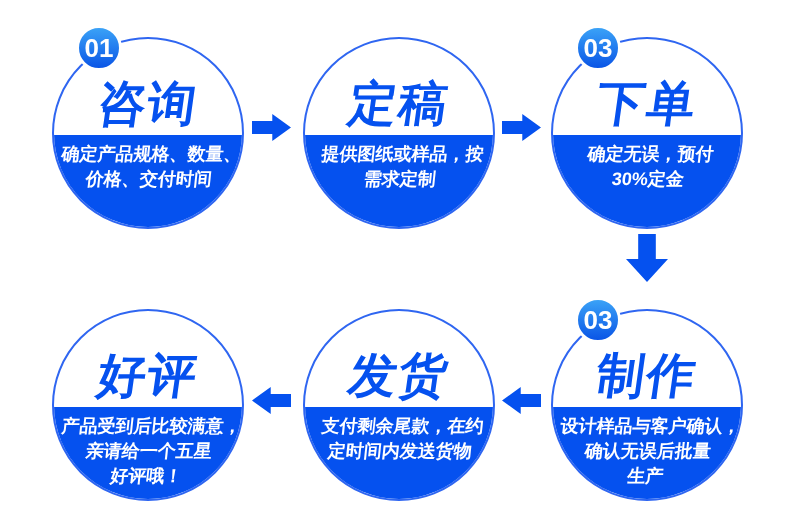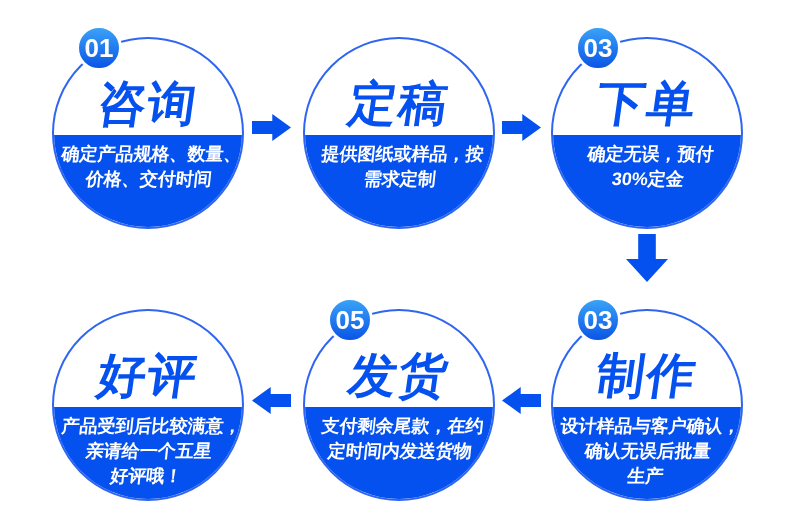--- a/index.html
+++ b/index.html
@@ -174,21 +174,20 @@
   <div class="step pos-step-5">
     <div class="disc">
       <div class="disc-top">
         <div class="step-title">发货</div>
       </div>
       <div class="disc-bottom">
         <div class="step-desc">支付剩余尾款，在约
 定时间内发送货物</div>
       </div>
     </div>
-    <div class="badge">05</div>
   </div>
 
   <div class="step pos-step-6">
     <div class="disc">
       <div class="disc-top">
         <div class="step-title">好评</div>
       </div>
       <div class="disc-bottom">
         <div class="step-desc">产品受到后比较满意，
 亲请给一个五星

